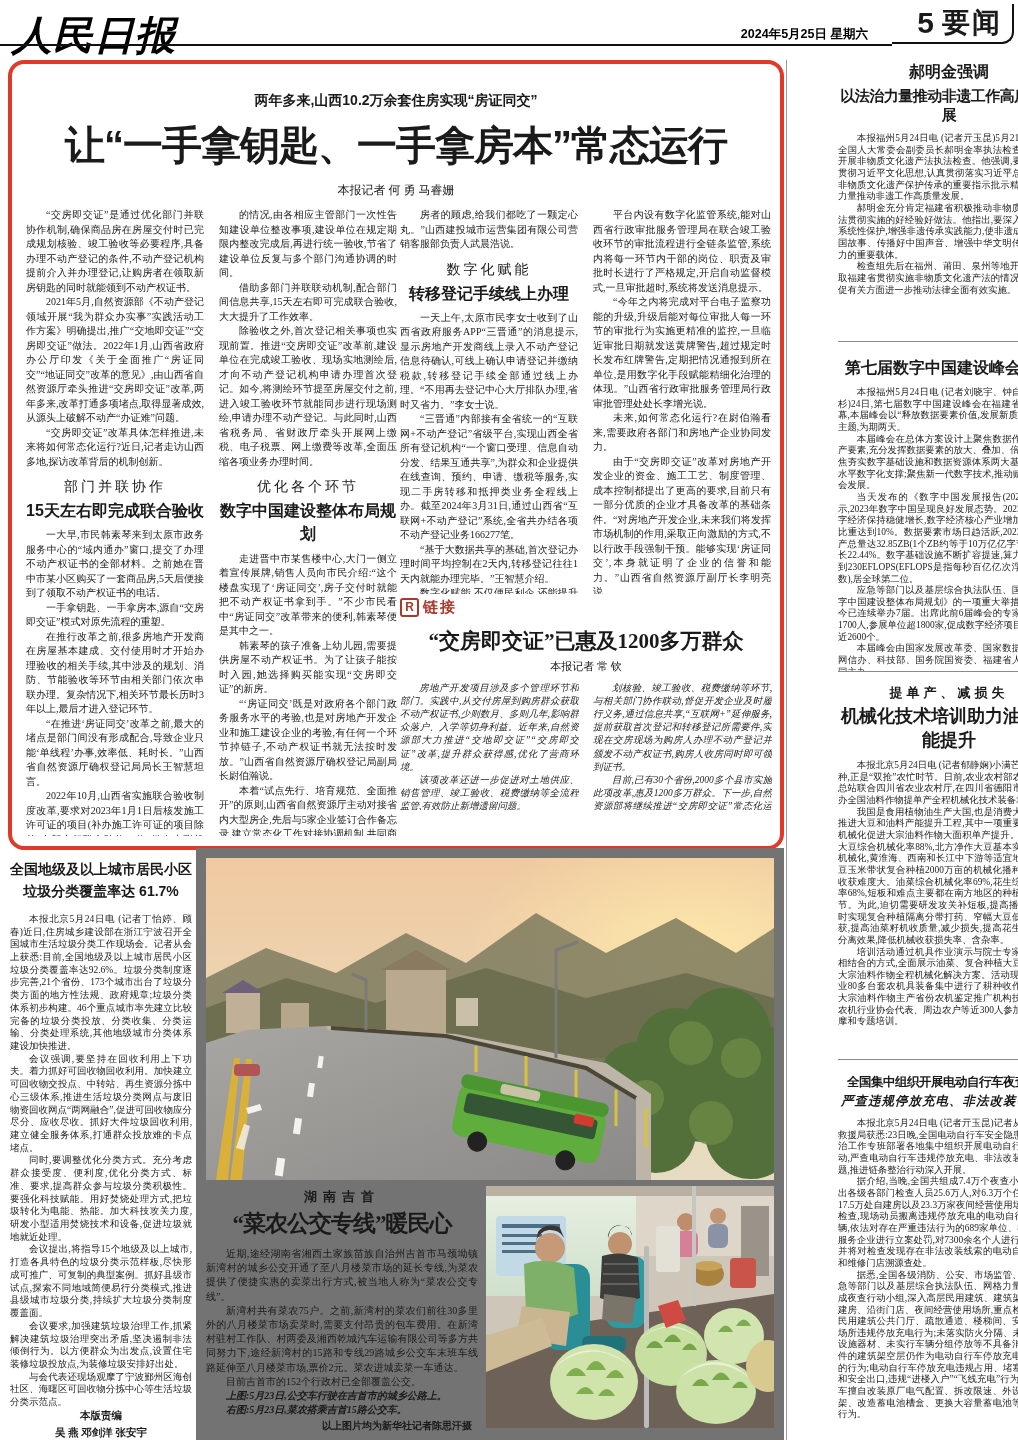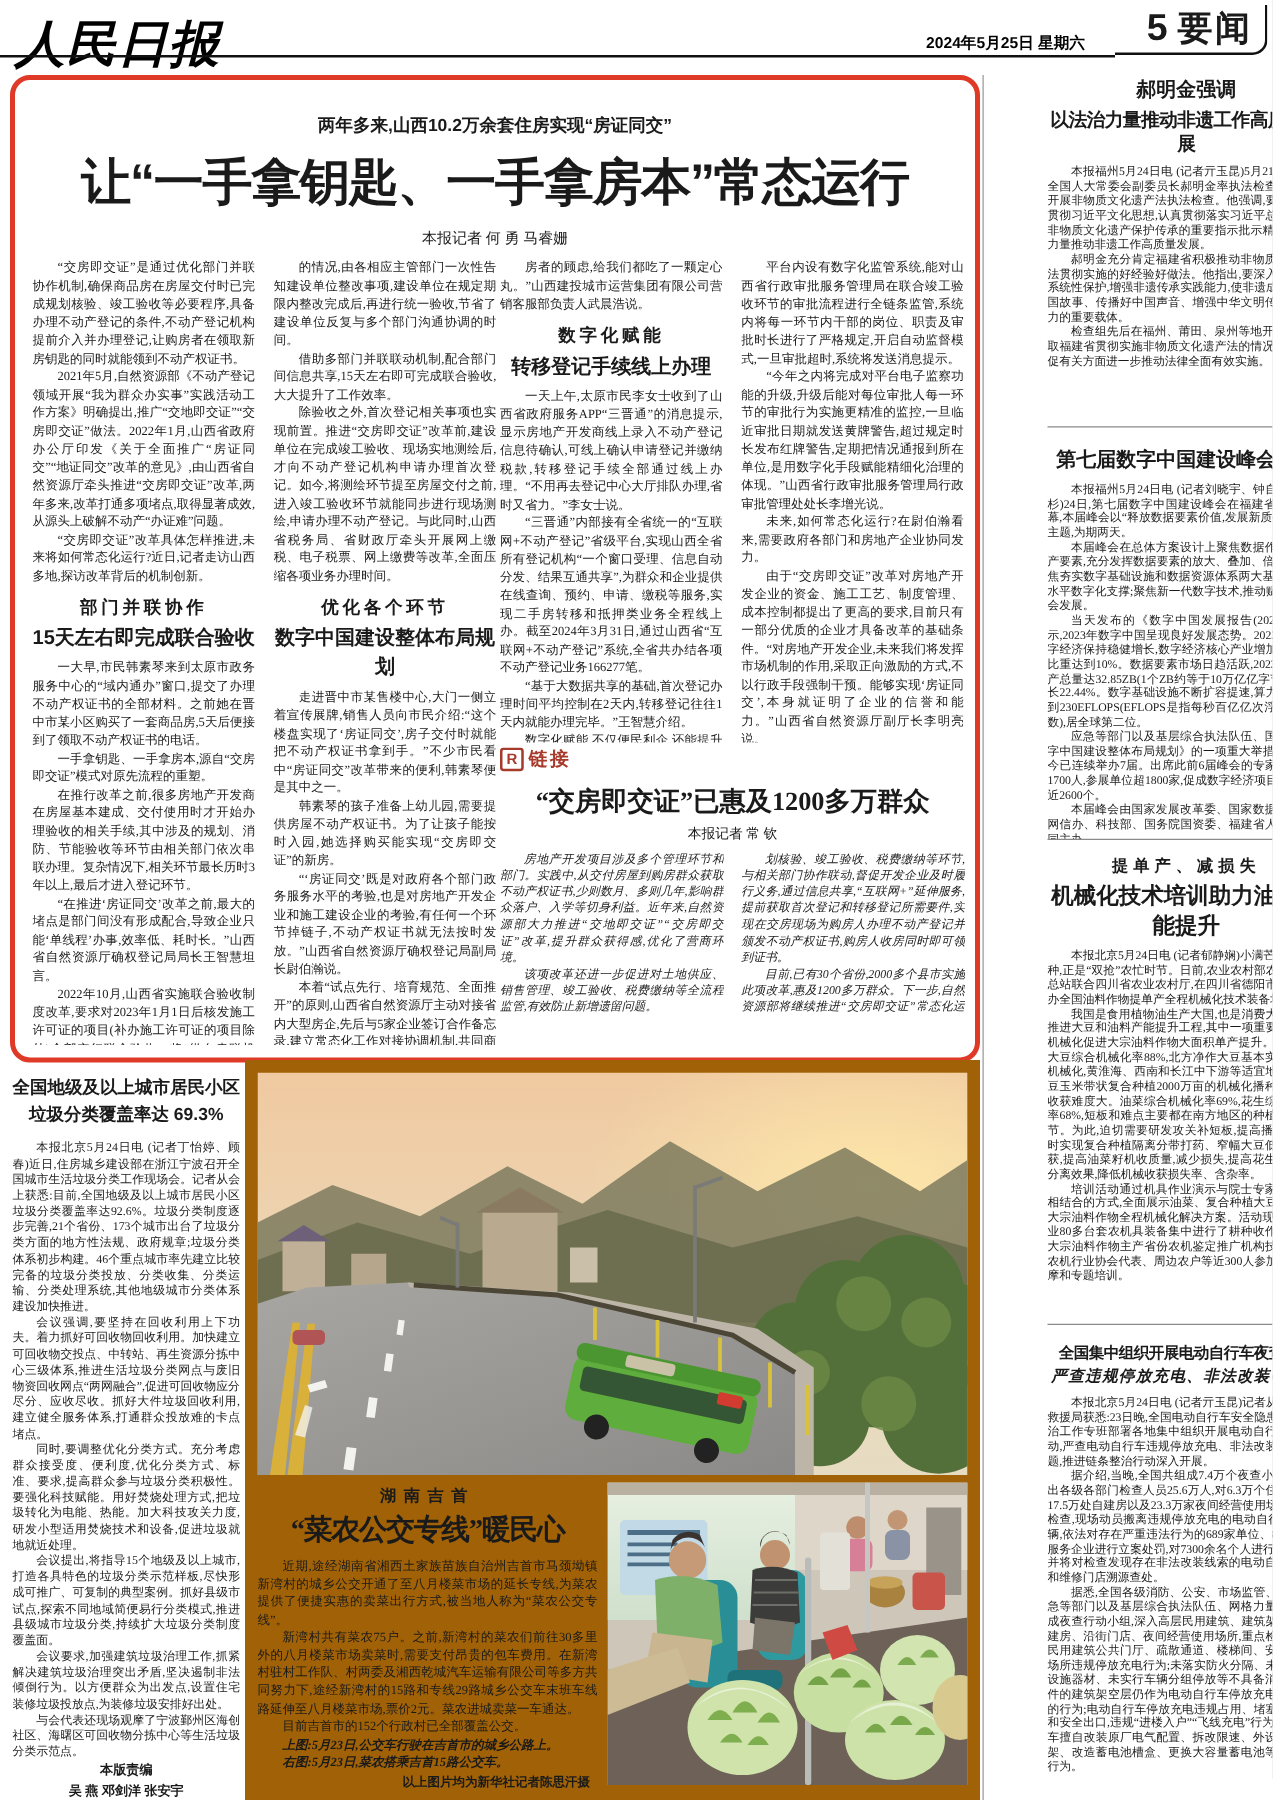--- a/index.html
+++ b/index.html
@@ -20,21 +20,21 @@
   .main-box{position:absolute;left:8px;top:60px;width:768px;height:782px;
             border:4px solid #df3a27;border-radius:16px;background:#fff;}
   .kicker{position:absolute;left:0;top:28px;width:100%;text-align:center;font-size:14px;font-weight:700;
           font-family:"Liberation Sans",sans-serif;}
   .headline{position:absolute;left:0;top:54px;width:100%;text-align:center;font-size:40px;font-weight:900;
             font-family:"Liberation Sans",sans-serif;letter-spacing:-1px;}
   .m-byline{position:absolute;left:0;top:118px;width:100%;text-align:center;font-size:12px;}
   .col{position:absolute;width:178px;font-size:10px;line-height:1.45;text-align:justify;overflow:hidden;}
   .para{margin:0;text-indent:2em;}
   .subhead{margin:8px 0 6px 0;text-align:center;}
-  .sub1{font-size:14px;font-weight:700;letter-spacing:3px;display:block;font-family:"Liberation Serif",serif;}
+  .sub1{font-size:14px;font-weight:400;letter-spacing:3px;display:block;font-family:"Liberation Serif",serif;}
   .sub2{font-size:16px;font-weight:900;display:block;font-family:"Liberation Sans",sans-serif;margin-top:2px;}
   
   .link-section{position:absolute;left:388px;top:534px;width:372px;height:242px;overflow:hidden;}
   .link-logo{display:flex;align-items:center;gap:4px;}
   .r-badge{display:inline-block;width:15px;height:15px;border:2px solid #a63a2b;border-radius:3px;
            color:#a63a2b;font-weight:900;font-size:12px;line-height:15px;text-align:center;
            font-family:"Liberation Sans",sans-serif;}
   .link-label{font-size:15px;font-weight:900;color:#a63a2b;font-family:"Liberation Sans",sans-serif;letter-spacing:2px;}
   .link-title{margin:10px 0 4px 0;text-align:center;font-size:21px;font-weight:900;font-family:"Liberation Serif",serif;}
   .link-byline{text-align:center;font-size:11px;margin-bottom:8px;}
@@ -56,21 +56,21 @@
   .sb-subtitle{text-align:center;font-size:12.5px;font-weight:700;font-style:italic;letter-spacing:1px;margin:0 0 8px;}
   .sb-body{font-size:9.4px;line-height:1.24;text-align:justify;}
   
   .bottom-left{position:absolute;left:10px;top:854px;width:182px;height:582px;display:flex;flex-direction:column;}
   .bl-title{text-align:center;font-weight:900;font-family:"Liberation Sans",sans-serif;font-size:14px;line-height:1.6;margin:4px 0 10px;}
   .bl-title .pct{font-family:"Liberation Sans",sans-serif;}
   .bl-body{font-size:9.5px;line-height:1.34;text-align:justify;}
   .bl-editors{margin-top:auto;text-align:center;font-size:10.5px;font-weight:700;padding-bottom:4px;}
   .bl-editors div{margin-top:3px;}
   
-  .cream{position:absolute;left:196px;top:848px;width:588px;height:592px;background:#a16207;}
+  .cream{position:absolute;left:196px;top:848px;width:588px;height:592px;background:#737373;}
   .photo1{position:absolute;left:10px;top:10px;width:568px;height:322px;}
   .photo2{position:absolute;left:290px;top:338px;width:288px;height:242px;}
   .story{position:absolute;left:10px;top:336px;width:272px;height:250px;overflow:hidden;}
   .story-kicker{text-align:center;font-size:13px;font-weight:700;letter-spacing:6px;margin:4px 0 2px;}
   .story-title{text-align:center;font-size:23px;font-weight:900;font-family:"Liberation Serif",serif;margin:2px 0 8px;letter-spacing:-1px;}
   .story-body{font-size:10px;line-height:1.42;text-align:justify;}
   .caption{font-size:10px;font-weight:700;font-style:italic;text-indent:2em;margin:0;}
   .credit{font-size:10px;font-weight:700;text-align:right;margin:2px 6px 0 0;}
   svg{display:block;}
 </style>
@@ -218,21 +218,21 @@
           <p class="para">本报北京5月24日电 (记者亓玉昆)记者从国家消防救援局获悉:23日晚,全国电动自行车安全隐患全链条整治工作专班部署各地集中组织开展电动自行车夜查行动,严查电动自行车违规停放充电、非法改装等突出问题,推进链条整治行动深入开展。</p>
           <p class="para">据介绍,当晚,全国共组成7.4万个夜查小组,累计派出各级各部门检查人员25.6万人,对6.3万个住宅小区、17.5万处自建房以及23.3万家夜间经营使用场所进行了检查,现场动员搬离违规停放充电的电动自行车29.8万辆,依法对存在严重违法行为的689家单位、856家物业服务企业进行立案处罚,对7300余名个人进行依法处理,并将对检查发现存在非法改装线索的电动自行车销售和维修门店溯源查处。</p>
           <p class="para">据悉,全国各级消防、公安、市场监管、住建、应急等部门以及基层综合执法队伍、网格力量等联合组成夜查行动小组,深入高层民用建筑、建筑架空层、自建房、沿街门店、夜间经营使用场所,重点检查在高层民用建筑公共门厅、疏散通道、楼梯间、安全出口等场所违规停放充电行为;未落实防火分隔、未配备消防设施器材、未实行车辆分组停放等不具备消防安全条件的建筑架空层仍作为电动自行车停放充电场所使用的行为;电动自行车停放充电违规占用、堵塞疏散通道和安全出口,违规“进楼入户”“飞线充电”行为;电动自行车擅自改装原厂电气配置、拆改限速、外设蓄电池托架、改造蓄电池槽盒、更换大容量蓄电池等违法违规行为。</p>
         </div>
     </div>
   </div>
 
   <div class="bottom-left">
     <div class="bl-title">
       <span>全国地级及以上城市居民小区</span><br>
-      <span class="pct">垃圾分类覆盖率达 69.3%</span>
+      <span class="pct">垃圾分类覆盖率达 61.7%</span>
     </div>
     <div class="bl-body">
         <p class="para">本报北京5月24日电 (记者丁怡婷、顾春)近日,住房城乡建设部在浙江宁波召开全国城市生活垃圾分类工作现场会。记者从会上获悉:目前,全国地级及以上城市居民小区垃圾分类覆盖率达92.6%。垃圾分类制度逐步完善,21个省份、173个城市出台了垃圾分类方面的地方性法规、政府规章;垃圾分类体系初步构建。46个重点城市率先建立比较完备的垃圾分类投放、分类收集、分类运输、分类处理系统,其他地级城市分类体系建设加快推进。</p>
         <p class="para">会议强调,要坚持在回收利用上下功夫。着力抓好可回收物回收利用。加快建立可回收物交投点、中转站、再生资源分拣中心三级体系,推进生活垃圾分类网点与废旧物资回收网点“两网融合”,促进可回收物应分尽分、应收尽收。抓好大件垃圾回收利用,建立健全服务体系,打通群众投放难的卡点堵点。</p>
         <p class="para">同时,要调整优化分类方式。充分考虑群众接受度、便利度,优化分类方式、标准、要求,提高群众参与垃圾分类积极性。要强化科技赋能。用好焚烧处理方式,把垃圾转化为电能、热能。加大科技攻关力度,研发小型适用焚烧技术和设备,促进垃圾就地就近处理。</p>
         <p class="para">会议提出,将指导15个地级及以上城市,打造各具特色的垃圾分类示范样板,尽快形成可推广、可复制的典型案例。抓好县级市试点,探索不同地域简便易行分类模式,推进县级城市垃圾分类,持续扩大垃圾分类制度覆盖面。</p>
         <p class="para">会议要求,加强建筑垃圾治理工作,抓紧解决建筑垃圾治理突出矛盾,坚决遏制非法倾倒行为。以方便群众为出发点,设置住宅装修垃圾投放点,为装修垃圾安排好出处。</p>
         <p class="para">与会代表还现场观摩了宁波鄞州区海创社区、海曙区可回收物分拣中心等生活垃圾分类示范点。</p>
       </div>
     <div class="bl-editors">

